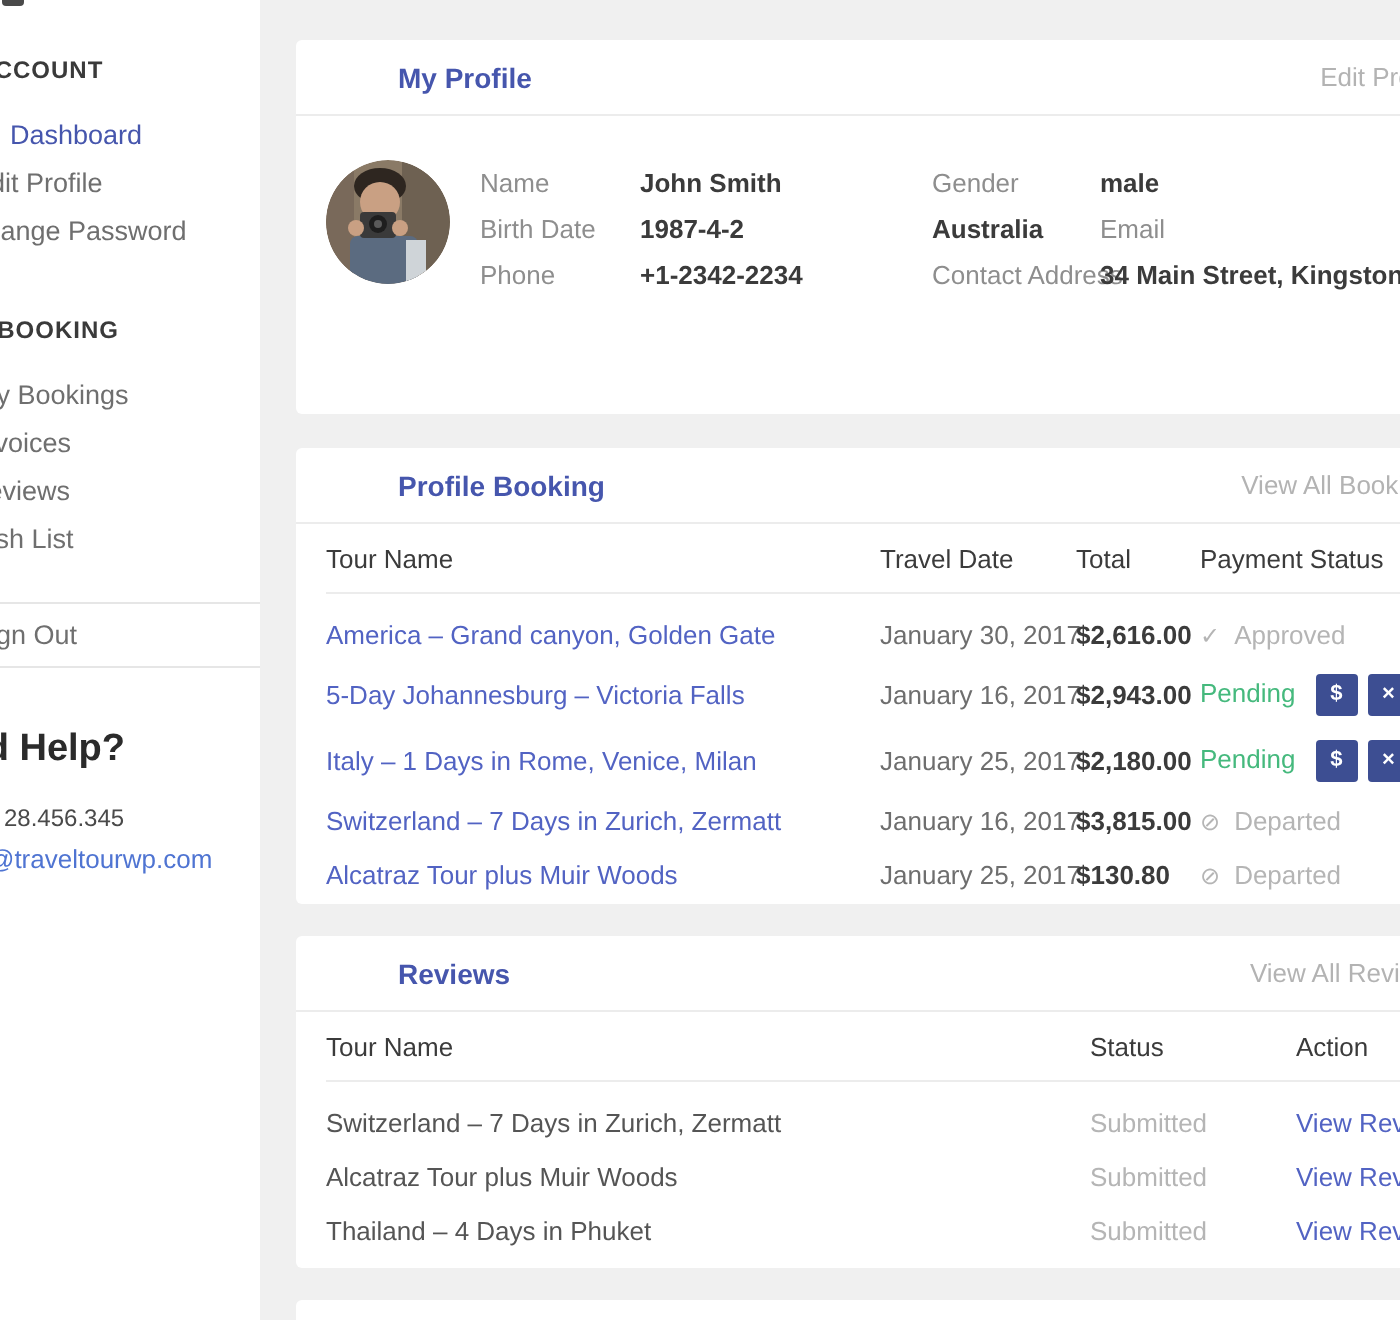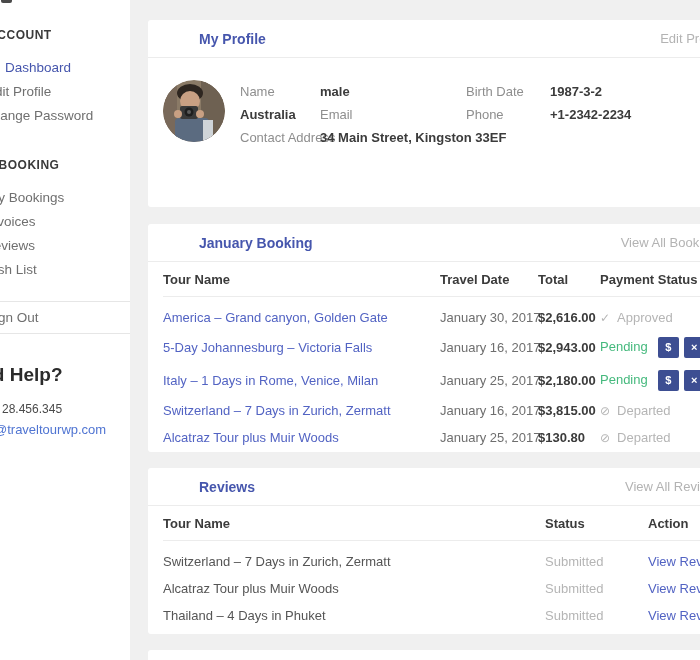--- a/index.html
+++ b/index.html
@@ -54,21 +54,21 @@
 
   
   .profile-body{display:flex;padding:22px 45px 0 15px;}
   .avatar{width:62px;height:62px;border-radius:50%;overflow:hidden;flex:0 0 62px;margin-right:15px;}
   .pgrid{flex:1;display:grid;grid-template-columns:80px 146px 84px 1fr;font-size:13px;line-height:23px;align-content:start;}
   .plabel{color:#8e8e8e;white-space:nowrap;}
   .pvalue{font-weight:bold;color:var(--dark);white-space:nowrap;}
 
   
   table{border-collapse:collapse;table-layout:fixed;width:560px;margin-left:15px;}
-  th{font-size:13px;font-weight:bold;color:var(--dark);text-align:left;padding:10px 0 9px;border-bottom:1px solid #ececec;white-space:nowrap;}
+  th{font-size:13px;font-weight:normal;color:var(--dark);text-align:left;padding:10px 0 9px;border-bottom:1px solid #ececec;white-space:nowrap;}
   td{font-size:13px;padding:6px 0;vertical-align:middle;white-space:nowrap;}
   tbody tr:first-child td{padding-top:13px;}
   .tour-link{color:var(--link);text-decoration:none;cursor:pointer;}
   .t-date{color:#6e6e6e;}
   .t-total{font-weight:bold;color:var(--dark);}
   .st-green{color:var(--green);}
   .st-muted{color:var(--muted);}
   .st-icon{color:var(--muted);margin-right:7px;font-size:12px;}
   .sq-btn{width:21px;height:21px;border:none;border-radius:2px;background:var(--btn);color:#fff;font-size:11px;font-weight:bold;vertical-align:middle;cursor:pointer;line-height:21px;padding:0;}
   .sq-btn.first{margin-left:10px;}
@@ -134,41 +134,43 @@
               <rect x="17" y="26" width="18" height="13" rx="2" fill="#3a3a3a"></rect>
               <circle cx="26" cy="32" r="4.5" fill="#1e1e1e"></circle>
               <circle cx="26" cy="32" r="2" fill="#5a5a5a"></circle>
               <circle cx="15" cy="34" r="4" fill="#c9a083"></circle>
               <circle cx="37" cy="34" r="4" fill="#c9a083"></circle>
             </g>
           </svg>
         </div>
         <div class="pgrid">
           <span class="plabel">Name</span>
+          <span class="pvalue">John Smith</span>
+          <span class="plabel">Gender</span>
           <span class="pvalue">male</span>
 
           <span class="plabel">Birth Date</span>
-          <span class="pvalue">1987-3-2</span>
+          <span class="pvalue">1987-4-2</span>
           <span class="pvalue">Australia</span>
 
           <span class="plabel">Email</span>
           <span class="plabel">Phone</span>
           <span class="pvalue">+1-2342-2234</span>
 
           <span class="plabel">Contact Address</span>
           <span class="pvalue">34 Main Street, Kingston 33EF</span>
           <span></span>
             <span></span>
         </div>
       </div>
     </section>
 
     <section class="card card-bookings">
       <header class="card-header">
-        <span class="card-title">January Booking</span>
+        <span class="card-title">Profile Booking</span>
         <a class="view-link">View All Bookings</a>
       </header>
       <table>
         <colgroup>
             <col style="width:277px">
             <col style="width:98px">
             <col style="width:62px">
             <col style="width:123px">
           </colgroup>
         <thead>

